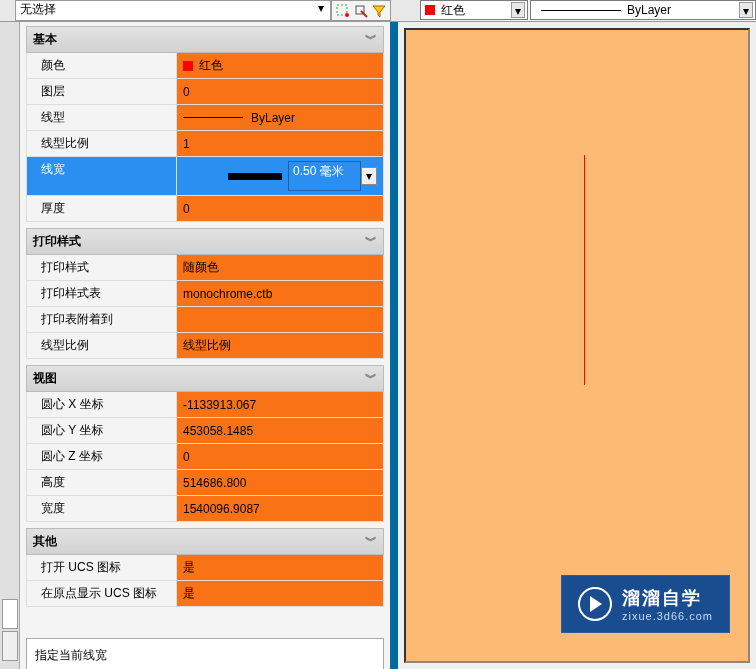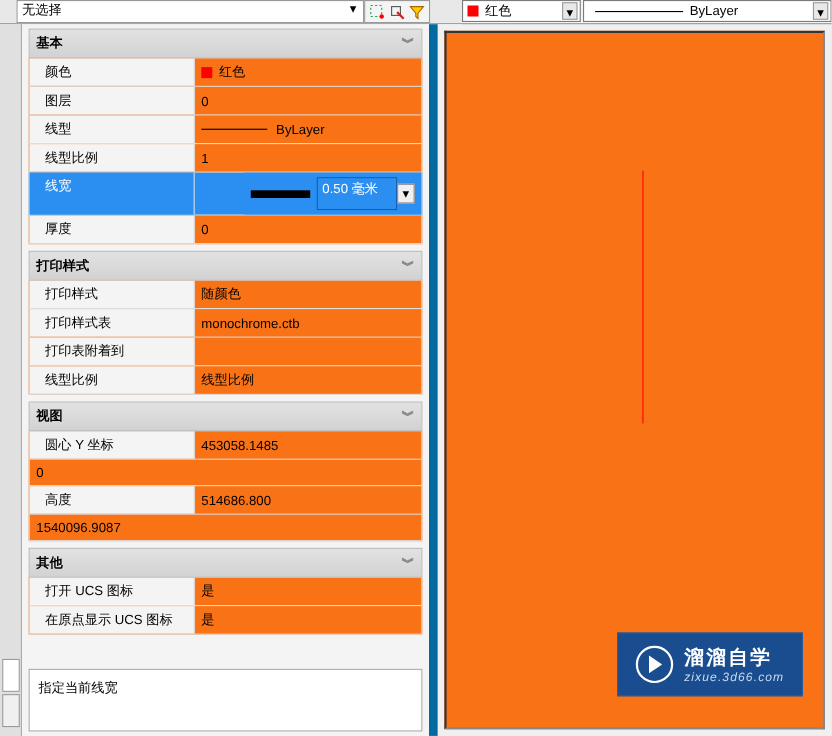--- a/index.html
+++ b/index.html
@@ -38,29 +38,29 @@
 .prop-row.selected { background: #2a8ff0; gap: 45px; }
 .prop-row.selected .prop-label { background: #2a8ff0; color: #fff; }
 .prop-row.selected .prop-value { background: #2a8ff0; }
 .lw-sample { height: 7px; background: #000; width: 54px; margin-right: 6px; }
 .lw-input { background: #2a8ff0; color: #fff; border: 1px solid #1a5fb0; padding: 1px 4px; flex: 1; height: 30px; }
 .lw-arrow { width: 16px; height: 18px; background: #f0f0f0; border: 1px solid #888; display: flex; align-items: center; justify-content: center; cursor: pointer; }
 
 .tooltip-box { margin-top: 25px; background: #fff; border: 1px solid #aaa; padding: 8px; height: 60px; }
 
 .canvas-area { flex: 1; background: #f0f0f0; display: flex; flex-direction: column; }
-.canvas-bg { background: #f97316; flex: 1; margin: 6px; border: 2px inset #888; position: relative; overflow: hidden; }
+.canvas-bg { background: #fdba74; flex: 1; margin: 6px; border: 2px inset #888; position: relative; overflow: hidden; }
 .red-line { position: absolute; left: 52%; top: 125px; width: 1px; height: 230px; background: #f00; }
 
 .watermark { position: absolute; right: 18px; bottom: 28px; background: #1a4d8f; border: 1px solid #2a5d9f; color: #fff; display: flex; align-items: center; padding: 10px 16px; gap: 10px; }
 .watermark .play { width: 34px; height: 34px; border: 2px solid #fff; border-radius: 50%; display: flex; align-items: center; justify-content: center; }
 .watermark .play::after { content: ""; border-left: 12px solid #fff; border-top: 8px solid transparent; border-bottom: 8px solid transparent; margin-left: 3px; }
 .watermark .wm-text { display: flex; flex-direction: column; }
 .watermark .wm-title { font-size: 18px; font-weight: bold; letter-spacing: 2px; }
-.watermark .wm-sub { font-size: 11px; color: #c8daf0; letter-spacing: 1px; font-style: italic; }
+.watermark .wm-sub { font-size: 11px; color: #c8daf0; letter-spacing: 1px; }
 </style>
 </head>
 <body>
 
 <div class="top-row">
   <div class="selection-dropdown">
     <span>无选择</span>
     <span class="arrow">▾</span>
   </div>
   <div class="top-icons">
@@ -181,37 +181,45 @@
           </div>
       </div>
     </div>
 
     <div class="group">
       <div class="group-header">
         <span>视图</span>
         <span class="chev">︾</span>
       </div>
       <div class="prop-row">
+        <div class="prop-label">圆心 X 坐标</div>
+        <div class="prop-value">
+            <span>-1133913.067</span>
+          </div>
+      </div>
+      <div class="prop-row">
         <div class="prop-label">圆心 Y 坐标</div>
         <div class="prop-value">
             <span>453058.1485</span>
           </div>
       </div>
       <div class="prop-row">
+        <div class="prop-label">圆心 Z 坐标</div>
         <div class="prop-value">
             <span>0</span>
           </div>
       </div>
       <div class="prop-row">
         <div class="prop-label">高度</div>
         <div class="prop-value">
             <span>514686.800</span>
           </div>
       </div>
       <div class="prop-row">
+        <div class="prop-label">宽度</div>
         <div class="prop-value">
             <span>1540096.9087</span>
           </div>
       </div>
     </div>
 
     <div class="group">
       <div class="group-header">
         <span>其他</span>
         <span class="chev">︾</span>

